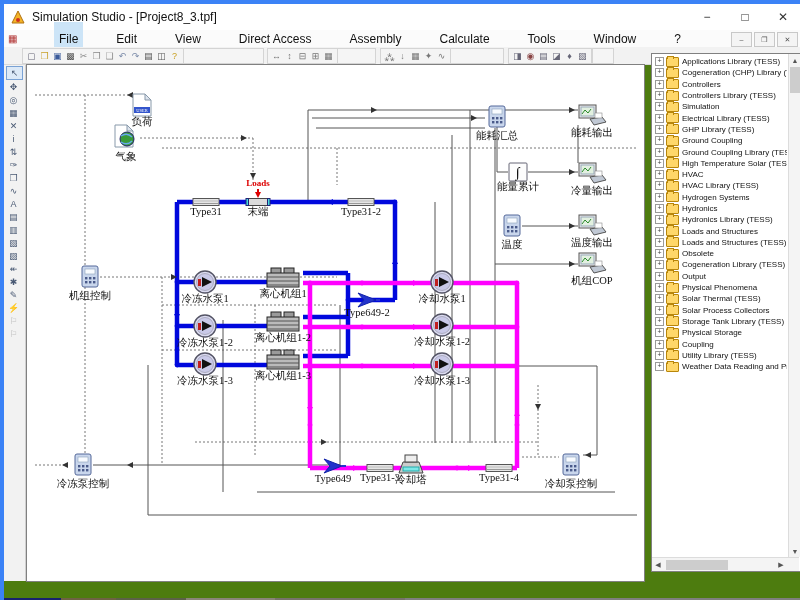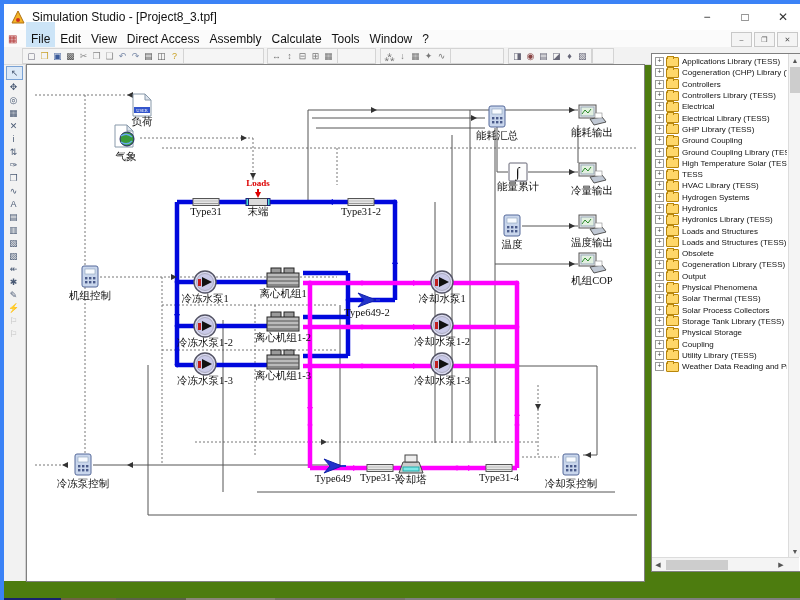--- a/index.html
+++ b/index.html
@@ -7,21 +7,21 @@
        font-family:"Liberation Sans",sans-serif;overflow:hidden;}
   
   #titlebar{position:absolute;left:0;top:0;width:100%;height:26px;background:#ffffff;display:flex;align-items:center;}
   #appicon{margin-left:7px;width:15px;height:15px;display:inline-block;}
   #title{margin-left:6px;font-size:12px;color:#111;}
   #wincontrols{position:absolute;right:0;top:0;height:26px;display:flex;}
   .wbtn{width:38px;height:26px;display:flex;align-items:center;justify-content:center;font-size:12px;color:#333;}
   
   #menubar{position:absolute;left:0;top:26px;width:100%;height:17px;background:#fbfbfb;display:flex;align-items:center;font-size:12px;border-bottom:1px solid #e4e4e4;}
   #docicon{width:14px;height:12px;margin:0 4px 0 4px;font-size:10px;color:#b03030;}
-  .menuitem{padding:10px 5px;color:#111;}
+  .menuitem{padding:10px 5px;color:#111;margin-left:28px;}
   .menuitem.hl{background:#cce4f7;}
   #childcontrols{position:absolute;right:4px;top:2px;display:flex;}
   .cbtn{width:19px;height:13px;border:1px solid #c8c8c8;background:#f4f4f4;font-size:7px;color:#555;display:flex;align-items:center;justify-content:center;margin-left:2px;}
   
   #toolbar{position:absolute;left:0;top:43px;width:100%;height:17px;background:#f2f2f2;border-bottom:1px solid #d9d9d9;}
   .tgroup{position:absolute;top:1px;height:14px;display:flex;align-items:center;border:1px solid #d4d4d4;background:#f4f4f4;padding:0 2px;}
   .ticon{width:13px;height:13px;font-size:9px;display:flex;align-items:center;justify-content:center;color:#666;}
   .tpanel{position:absolute;top:1px;height:14px;border:1px solid #d4d4d4;background:#f5f5f5;}
   
   #palette{position:absolute;left:0;top:61px;width:21px;height:516px;background:#f2f2f2;border-right:1px solid #d0d0d0;}
@@ -496,21 +496,21 @@
           <span class="tlabel">Controllers</span>
         </div>
         <div class="trow">
           <span class="plus">+</span>
           <span class="folder"></span>
           <span class="tlabel">Controllers Library (TESS)</span>
         </div>
         <div class="trow">
           <span class="plus">+</span>
           <span class="folder"></span>
-          <span class="tlabel">Electrical</span>
+          <span class="tlabel">Simulation</span>
         </div>
         <div class="trow">
           <span class="plus">+</span>
           <span class="folder"></span>
           <span class="tlabel">Electrical Library (TESS)</span>
         </div>
         <div class="trow">
           <span class="plus">+</span>
           <span class="folder"></span>
           <span class="tlabel">GHP Library (TESS)</span>
@@ -526,21 +526,21 @@
           <span class="tlabel">Ground Coupling Library (TESS)</span>
         </div>
         <div class="trow">
           <span class="plus">+</span>
           <span class="folder"></span>
           <span class="tlabel">High Temperature Solar (TESS)</span>
         </div>
         <div class="trow">
           <span class="plus">+</span>
           <span class="folder"></span>
-          <span class="tlabel">TESS</span>
+          <span class="tlabel">HVAC</span>
         </div>
         <div class="trow">
           <span class="plus">+</span>
           <span class="folder"></span>
           <span class="tlabel">HVAC Library (TESS)</span>
         </div>
         <div class="trow">
           <span class="plus">+</span>
           <span class="folder"></span>
           <span class="tlabel">Hydrogen Systems</span>

